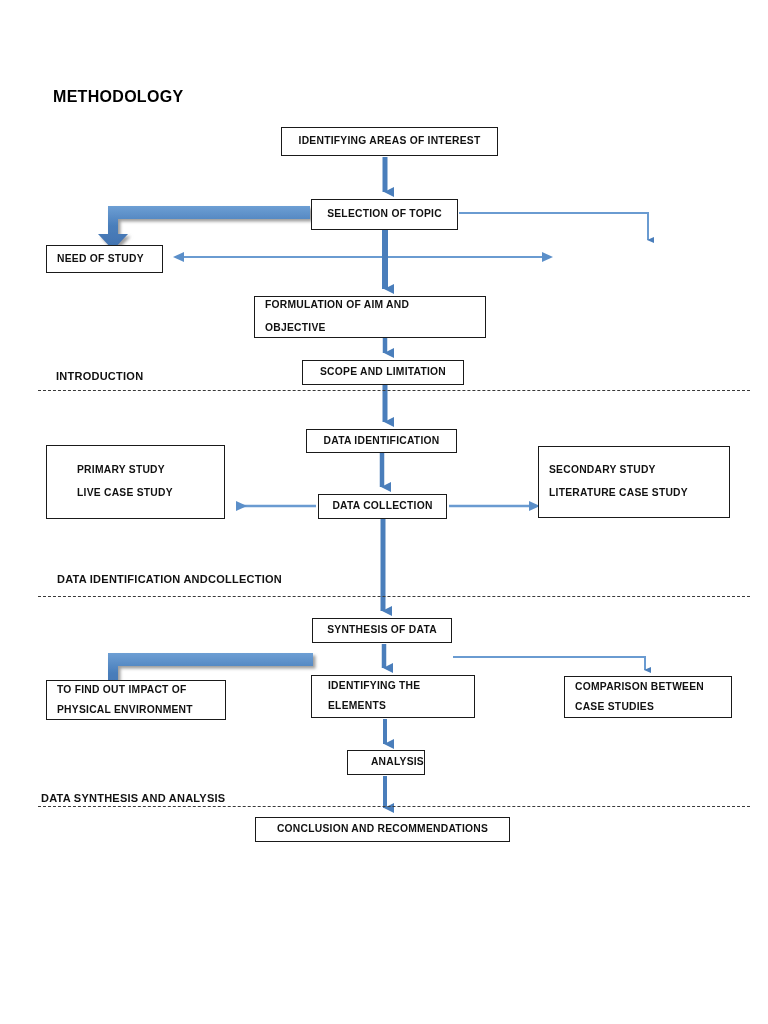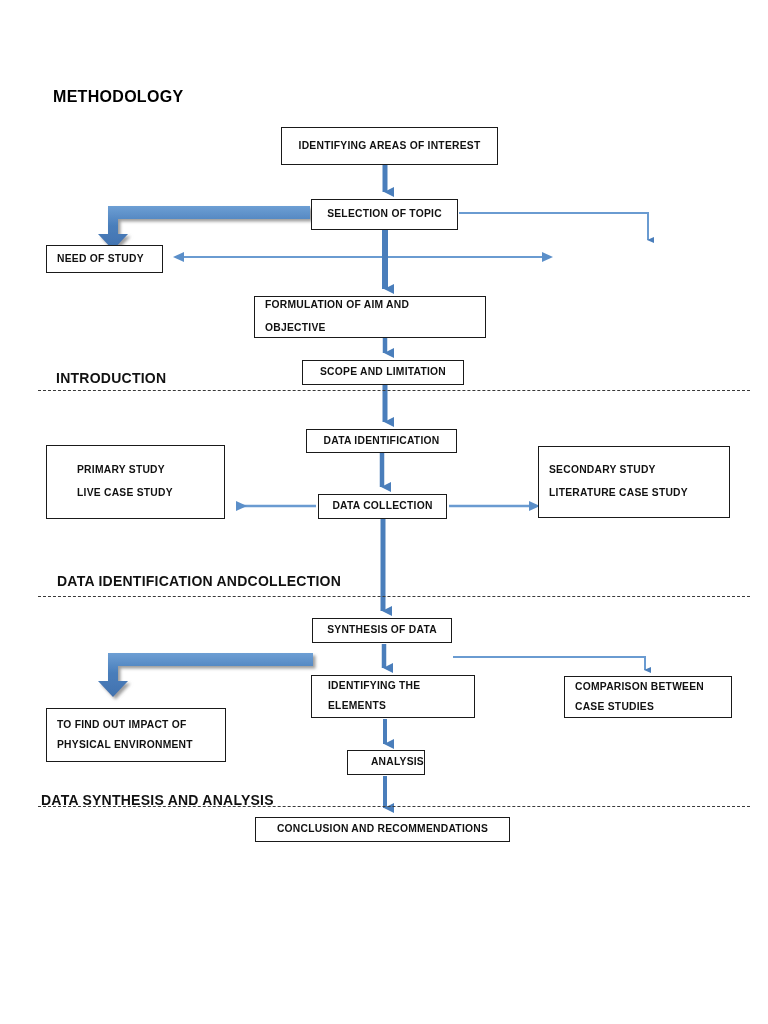--- a/index.html
+++ b/index.html
@@ -77,21 +77,21 @@
     position: absolute;
     left: 0;
     top: 0;
     width: 768px;
     height: 1024px;
     z-index: 3;
   }
   
   .section-label {
     position: absolute;
-    font-size: 14px;
+    font-size: 11px;
     font-weight: bold;
     letter-spacing: 0.25px;
     white-space: nowrap;
     color: #111111;
     z-index: 6;
   }
   .divider {
     position: absolute;
     height: 0;
     border-top: 1.4px dashed #3a3a3a;
@@ -208,21 +208,21 @@
 
   <div class="section-label" style="left:56px; top:370px;">INTRODUCTION</div>
   <div class="divider" style="left:38px; top:390px; width:712px;"></div>
 
   <div class="section-label" style="left:57px; top:573px;">DATA IDENTIFICATION ANDCOLLECTION</div>
   <div class="divider" style="left:38px; top:596px; width:712px;"></div>
 
   <div class="section-label" style="left:41px; top:792px;">DATA SYNTHESIS AND ANALYSIS</div>
   <div class="divider" style="left:38px; top:806px; width:712px;"></div>
 
-  <div class="box center-text" style="left:281px; top:127px; width:217px; height:38px;">
+  <div class="box center-text" style="left:281px; top:127px; width:217px; height:29px;">
     <span class="line">IDENTIFYING AREAS OF INTEREST</span>
   </div>
 
   <div class="box center-text" style="left:311px; top:199px; width:147px; height:31px;">
     <span class="line">SELECTION OF TOPIC</span>
   </div>
 
   <div class="box left-text" style="left:46px; top:245px; width:117px; height:28px;">
     <span class="line">NEED OF STUDY</span>
   </div>
@@ -252,21 +252,21 @@
 
   <div class="box left-text" style="left:538px; top:446px; width:192px; height:72px;text-align:center;">
     <span class="line">SECONDARY STUDY</span>
     <span class="line">LITERATURE CASE STUDY</span>
   </div>
 
   <div class="box center-text" style="left:312px; top:618px; width:140px; height:25px;">
     <span class="line">SYNTHESIS OF DATA</span>
   </div>
 
-  <div class="box left-text tight" style="left:46px; top:708px; width:180px; height:54px;">
+  <div class="box left-text tight" style="left:46px; top:680px; width:180px; height:40px;">
     <span class="line">TO FIND OUT IMPACT OF</span>
     <span class="line">PHYSICAL ENVIRONMENT</span>
   </div>
 
   <div class="box left-text tight" style="left:311px; top:675px; width:164px; height:43px;padding-left:16px;">
     <span class="line">IDENTIFYING THE</span>
     <span class="line">ELEMENTS</span>
   </div>
 
   <div class="box left-text tight" style="left:564px; top:676px; width:168px; height:42px;">

